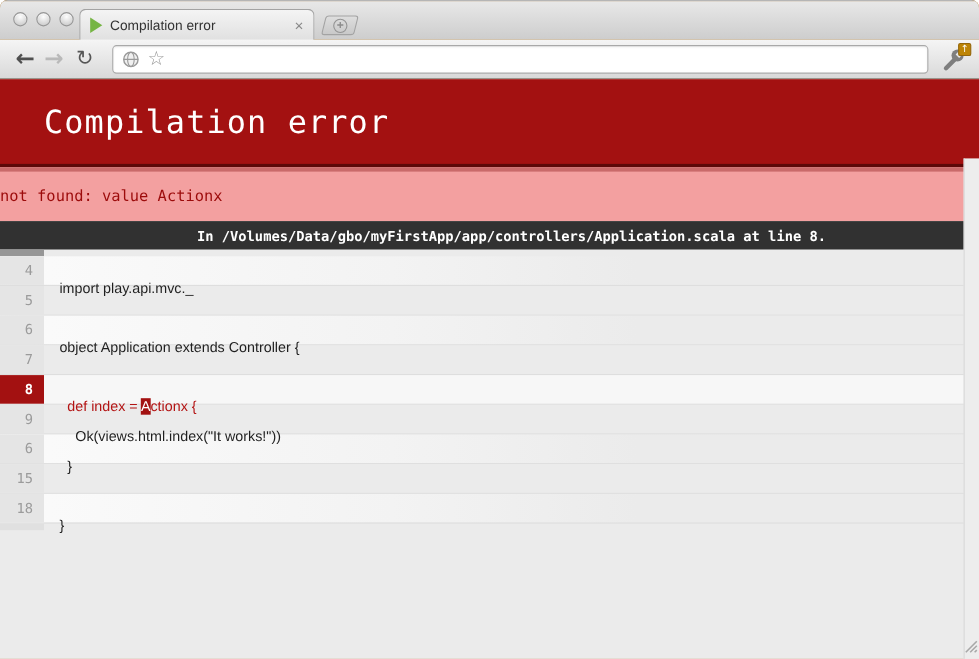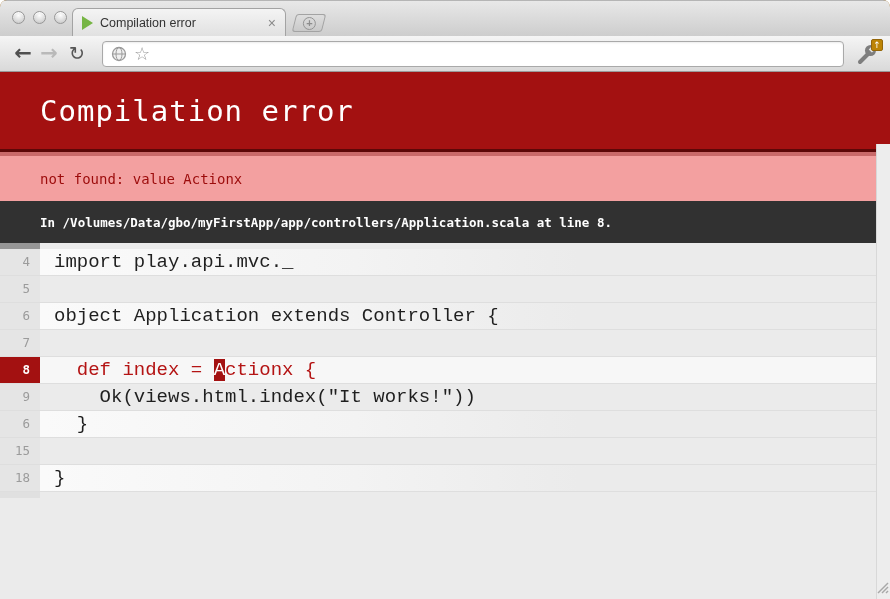--- a/index.html
+++ b/index.html
@@ -56,35 +56,35 @@
 
   
   .page { position:relative; height:527px; background:#ebebeb;
           font-family:"DejaVu Sans Mono", monospace; }
   .page-header { height:80px; background:var(--header-bg); border-bottom:3px solid #5c0808;
                  display:flex; align-items:center; }
   .page-header h1 { color:#fff; font-size:29px; font-weight:500; padding-left:40px;
                     letter-spacing:1px; font-family:"DejaVu Sans Mono", monospace; }
   .banner { height:49px; background:var(--banner-bg); border-top:4px solid #c96a6a;
             display:flex; align-items:center; }
-  .banner p { color:var(--banner-text); font-size:14px; padding-left:40px; }
-  .location-bar { height:42px; background:var(--bar-bg); display:flex; align-items:center; }
+  .banner p { color:var(--banner-text); font-size:14px; }
+  .location-bar { height:26px; background:var(--bar-bg); display:flex; align-items:center;justify-content:center; }
   .location-bar p { color:#fff; font-size:12.5px; font-weight:bold; padding-left:40px; }
 
   .code { background:#ebebeb; }
   .gutter-stub { width:40px; height:6px; }
   .gutter-stub.top { background:#969696; }
   .gutter-stub.bottom { background:#e0e0e0; }
   .code-row { display:flex; height:27px; border-bottom:1px solid #dedede; background:#ebebeb; }
   .code-row.even { background:linear-gradient(to right, #fbfbfb 0%, #f3f3f3 40%, #ebebeb 65%); }
   .line-number { width:40px; background:#e5e5e5; color:#9b9b9b; font-size:12.5px;
                  line-height:26px; text-align:right; padding-right:10px;
                  font-family:"DejaVu Sans Mono", monospace; }
-  .line-code { flex:1; font-size:19px; line-height:26px; padding-left:14px;
-               color:#1f1f1f; white-space:pre; font-family:Liberation Mono, monospace; }
+  .line-code { flex:1; font-size:13px; line-height:26px; padding-left:14px;
+               color:#1f1f1f; white-space:pre; font-family:Liberation Sans, sans-serif;margin-top:16px; }
   .code-row.highlight .line-number { background:var(--highlight); color:#fff; font-weight:bold; }
   .code-row.highlight .line-code { color:var(--code-error); }
   .code-row.highlight { background:#f7f7f7; }
   .marker { background:var(--highlight); color:#fff; }
 
   
   .scrollbar { position:absolute; top:72px; right:0; bottom:0; width:14px;
                background:#ededed; border-left:1px solid #d8d8d8; }
   .resize-grip { position:absolute; right:1px; bottom:1px; }
 </style>

